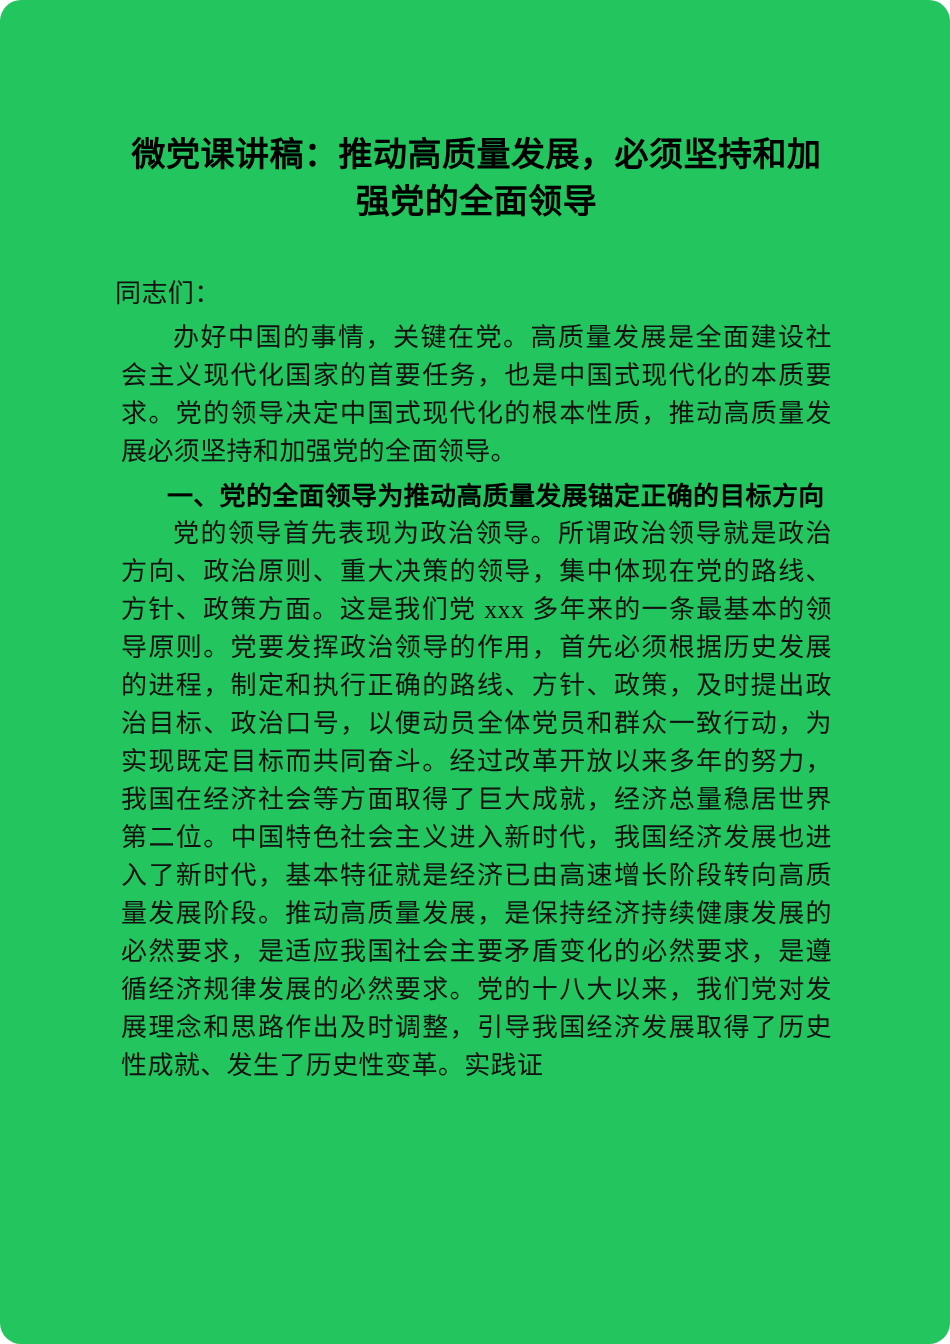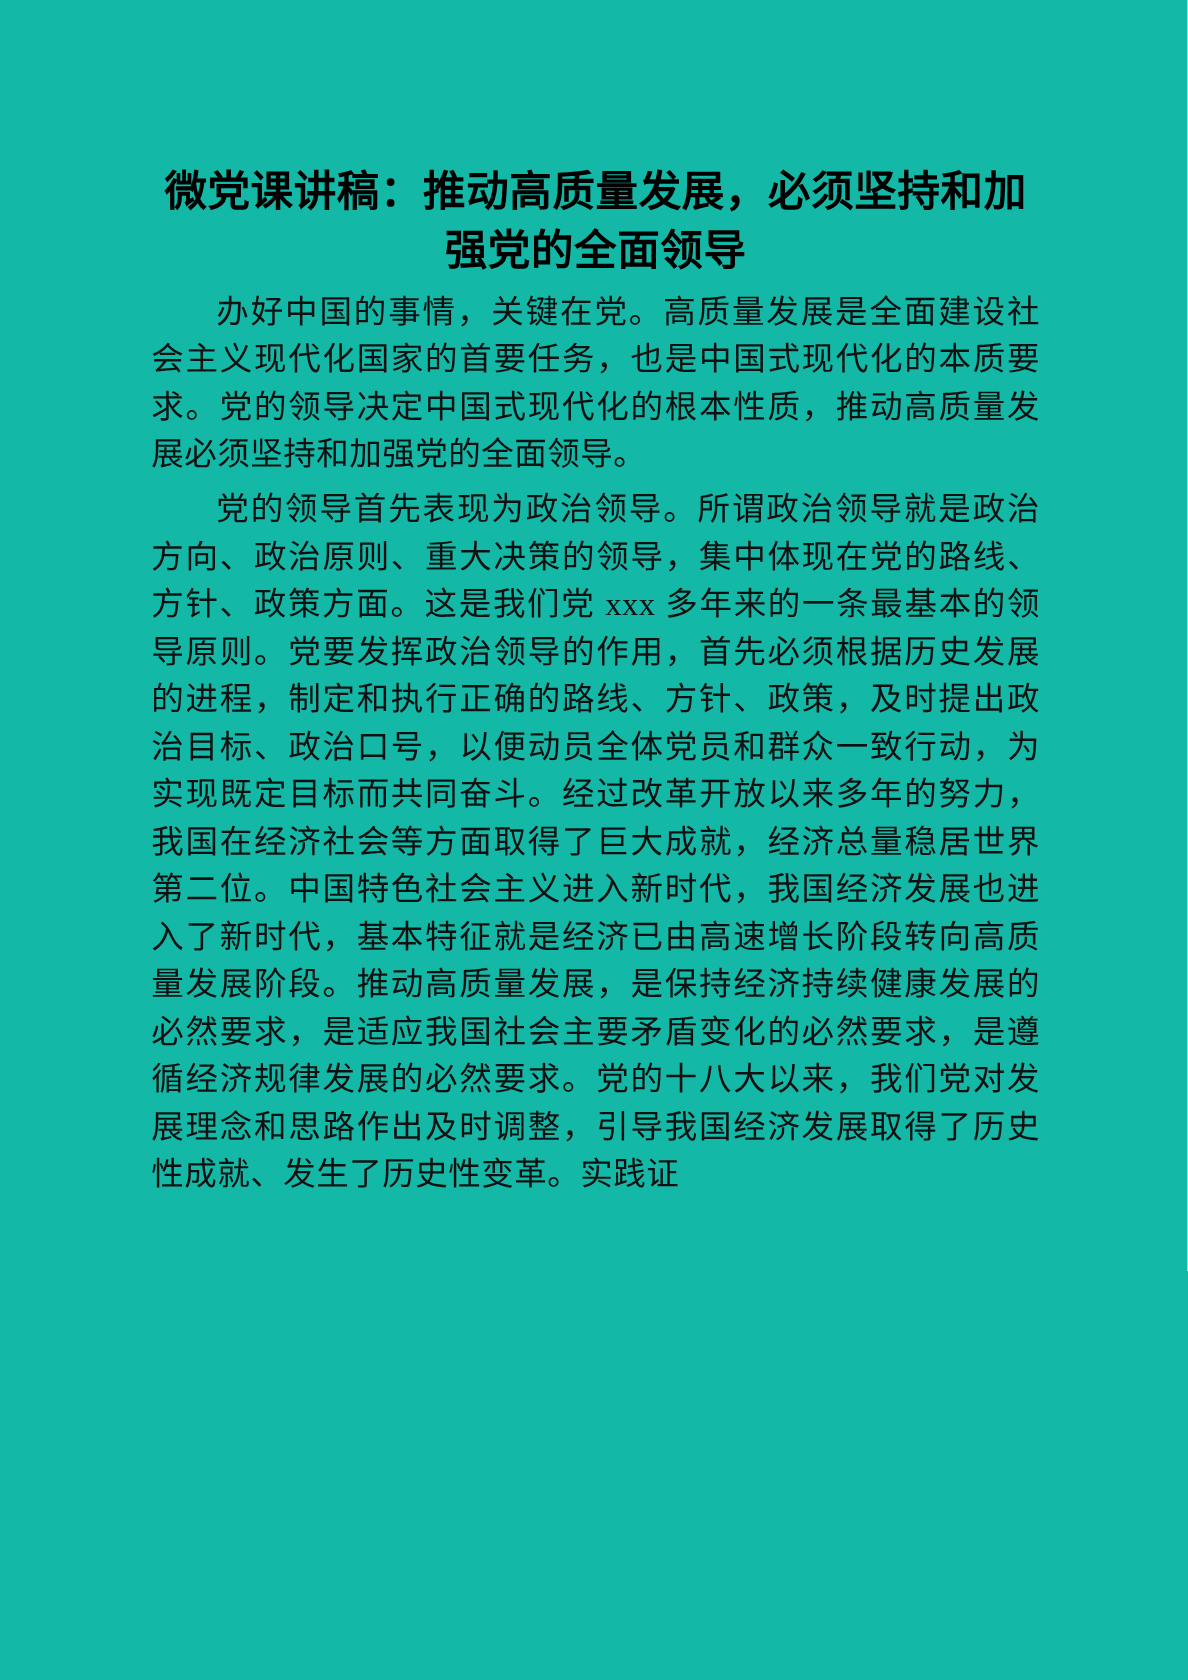--- a/index.html
+++ b/index.html
@@ -6,23 +6,24 @@
   html, body {
     margin: 0;
     padding: 0;
     background: #ffffff;
   }
 
   .page {
     position: relative;
     width: 950px;
     height: 1344px;
-    background: #14b8a6;
+    background: #22c55e;
     overflow: hidden;
     box-sizing: border-box;
+    border-radius: 21px;
   }
 
   .content {
     position: absolute;
     left: 115px;
     top: 0;
     width: 723px;
   }
 
   
@@ -87,20 +88,22 @@
   }
 </style>
 </head>
 <body>
 
 <div class="page">
   <div class="content">
 
     <h1 class="doc-title">微党课讲稿：推动高质量发展，必须坚持和加强党的全面领导</h1>
 
+    <p class="salutation">同志们：</p>
 
     <p class="body-para first">办好中国的事情，关键在党。高质量发展是全面建设社会主义现代化国家的首要任务，也是中国式现代化的本质要求。党的领导决定中国式现代化的根本性质，推动高质量发展必须坚持和加强党的全面领导。</p>
 
+    <h2 class="section-heading">一、党的全面领导为推动高质量发展锚定正确的目标方向</h2>
 
     <p class="body-para">党的领导首先表现为政治领导。所谓政治领导就是政治方向、政治原则、重大决策的领导，集中体现在党的路线、方针、政策方面。这是我们党 xxx 多年来的一条最基本的领导原则。党要发挥政治领导的作用，首先必须根据历史发展的进程，制定和执行正确的路线、方针、政策，及时提出政治目标、政治口号，以便动员全体党员和群众一致行动，为实现既定目标而共同奋斗。经过改革开放以来多年的努力，我国在经济社会等方面取得了巨大成就，经济总量稳居世界第二位。中国特色社会主义进入新时代，我国经济发展也进入了新时代，基本特征就是经济已由高速增长阶段转向高质量发展阶段。推动高质量发展，是保持经济持续健康发展的必然要求，是适应我国社会主要矛盾变化的必然要求，是遵循经济规律发展的必然要求。党的十八大以来，我们党对发展理念和思路作出及时调整，引导我国经济发展取得了历史性成就、发生了历史性变革。实践证</p>
 
   </div>
 </div>
 
 </body></html>

